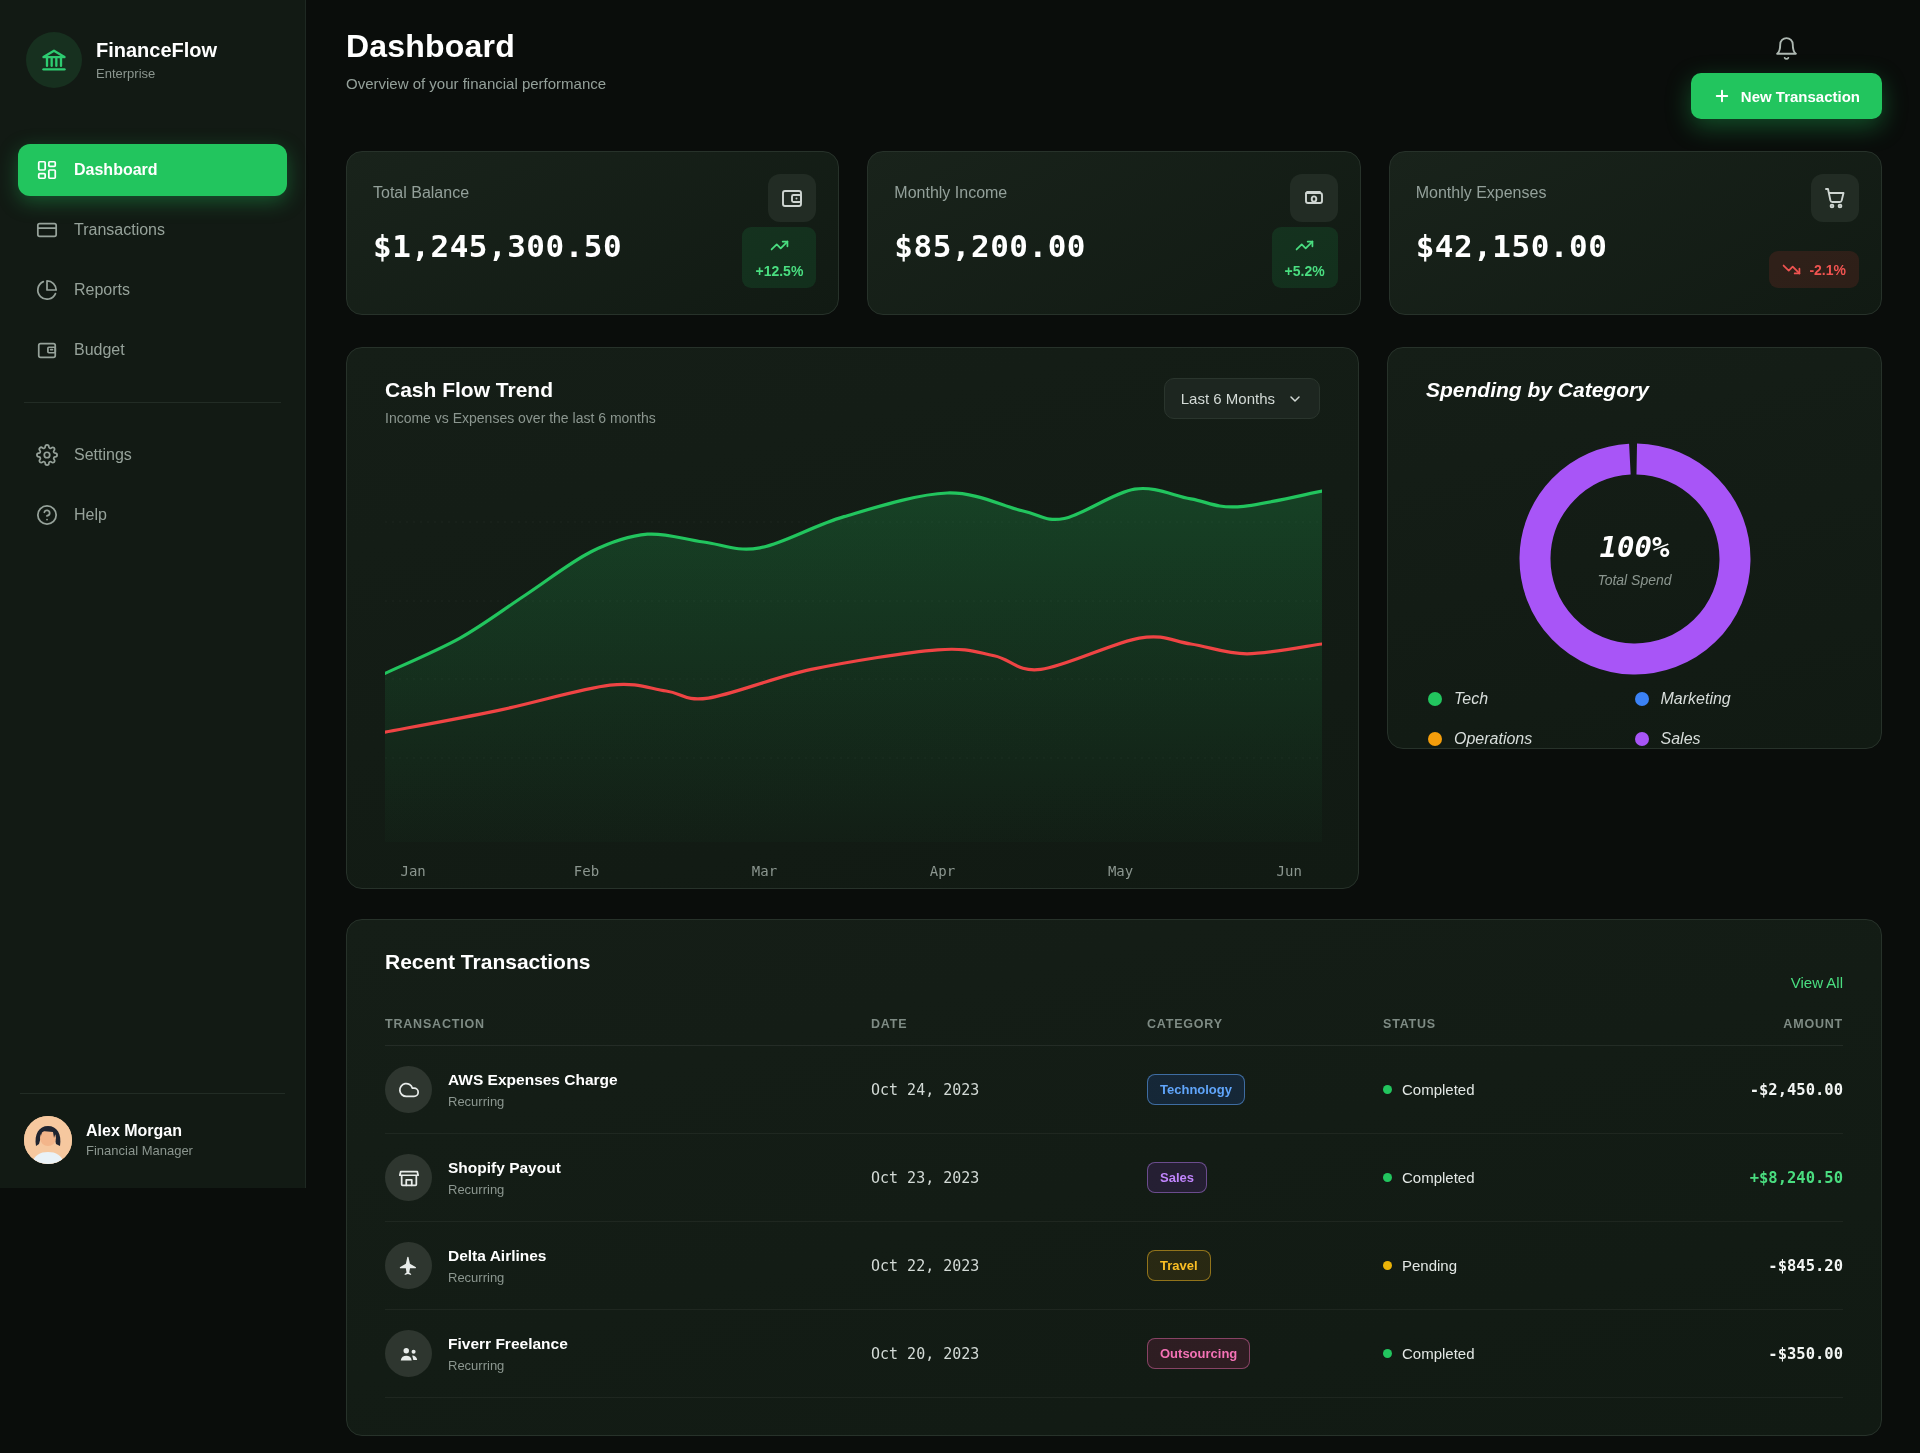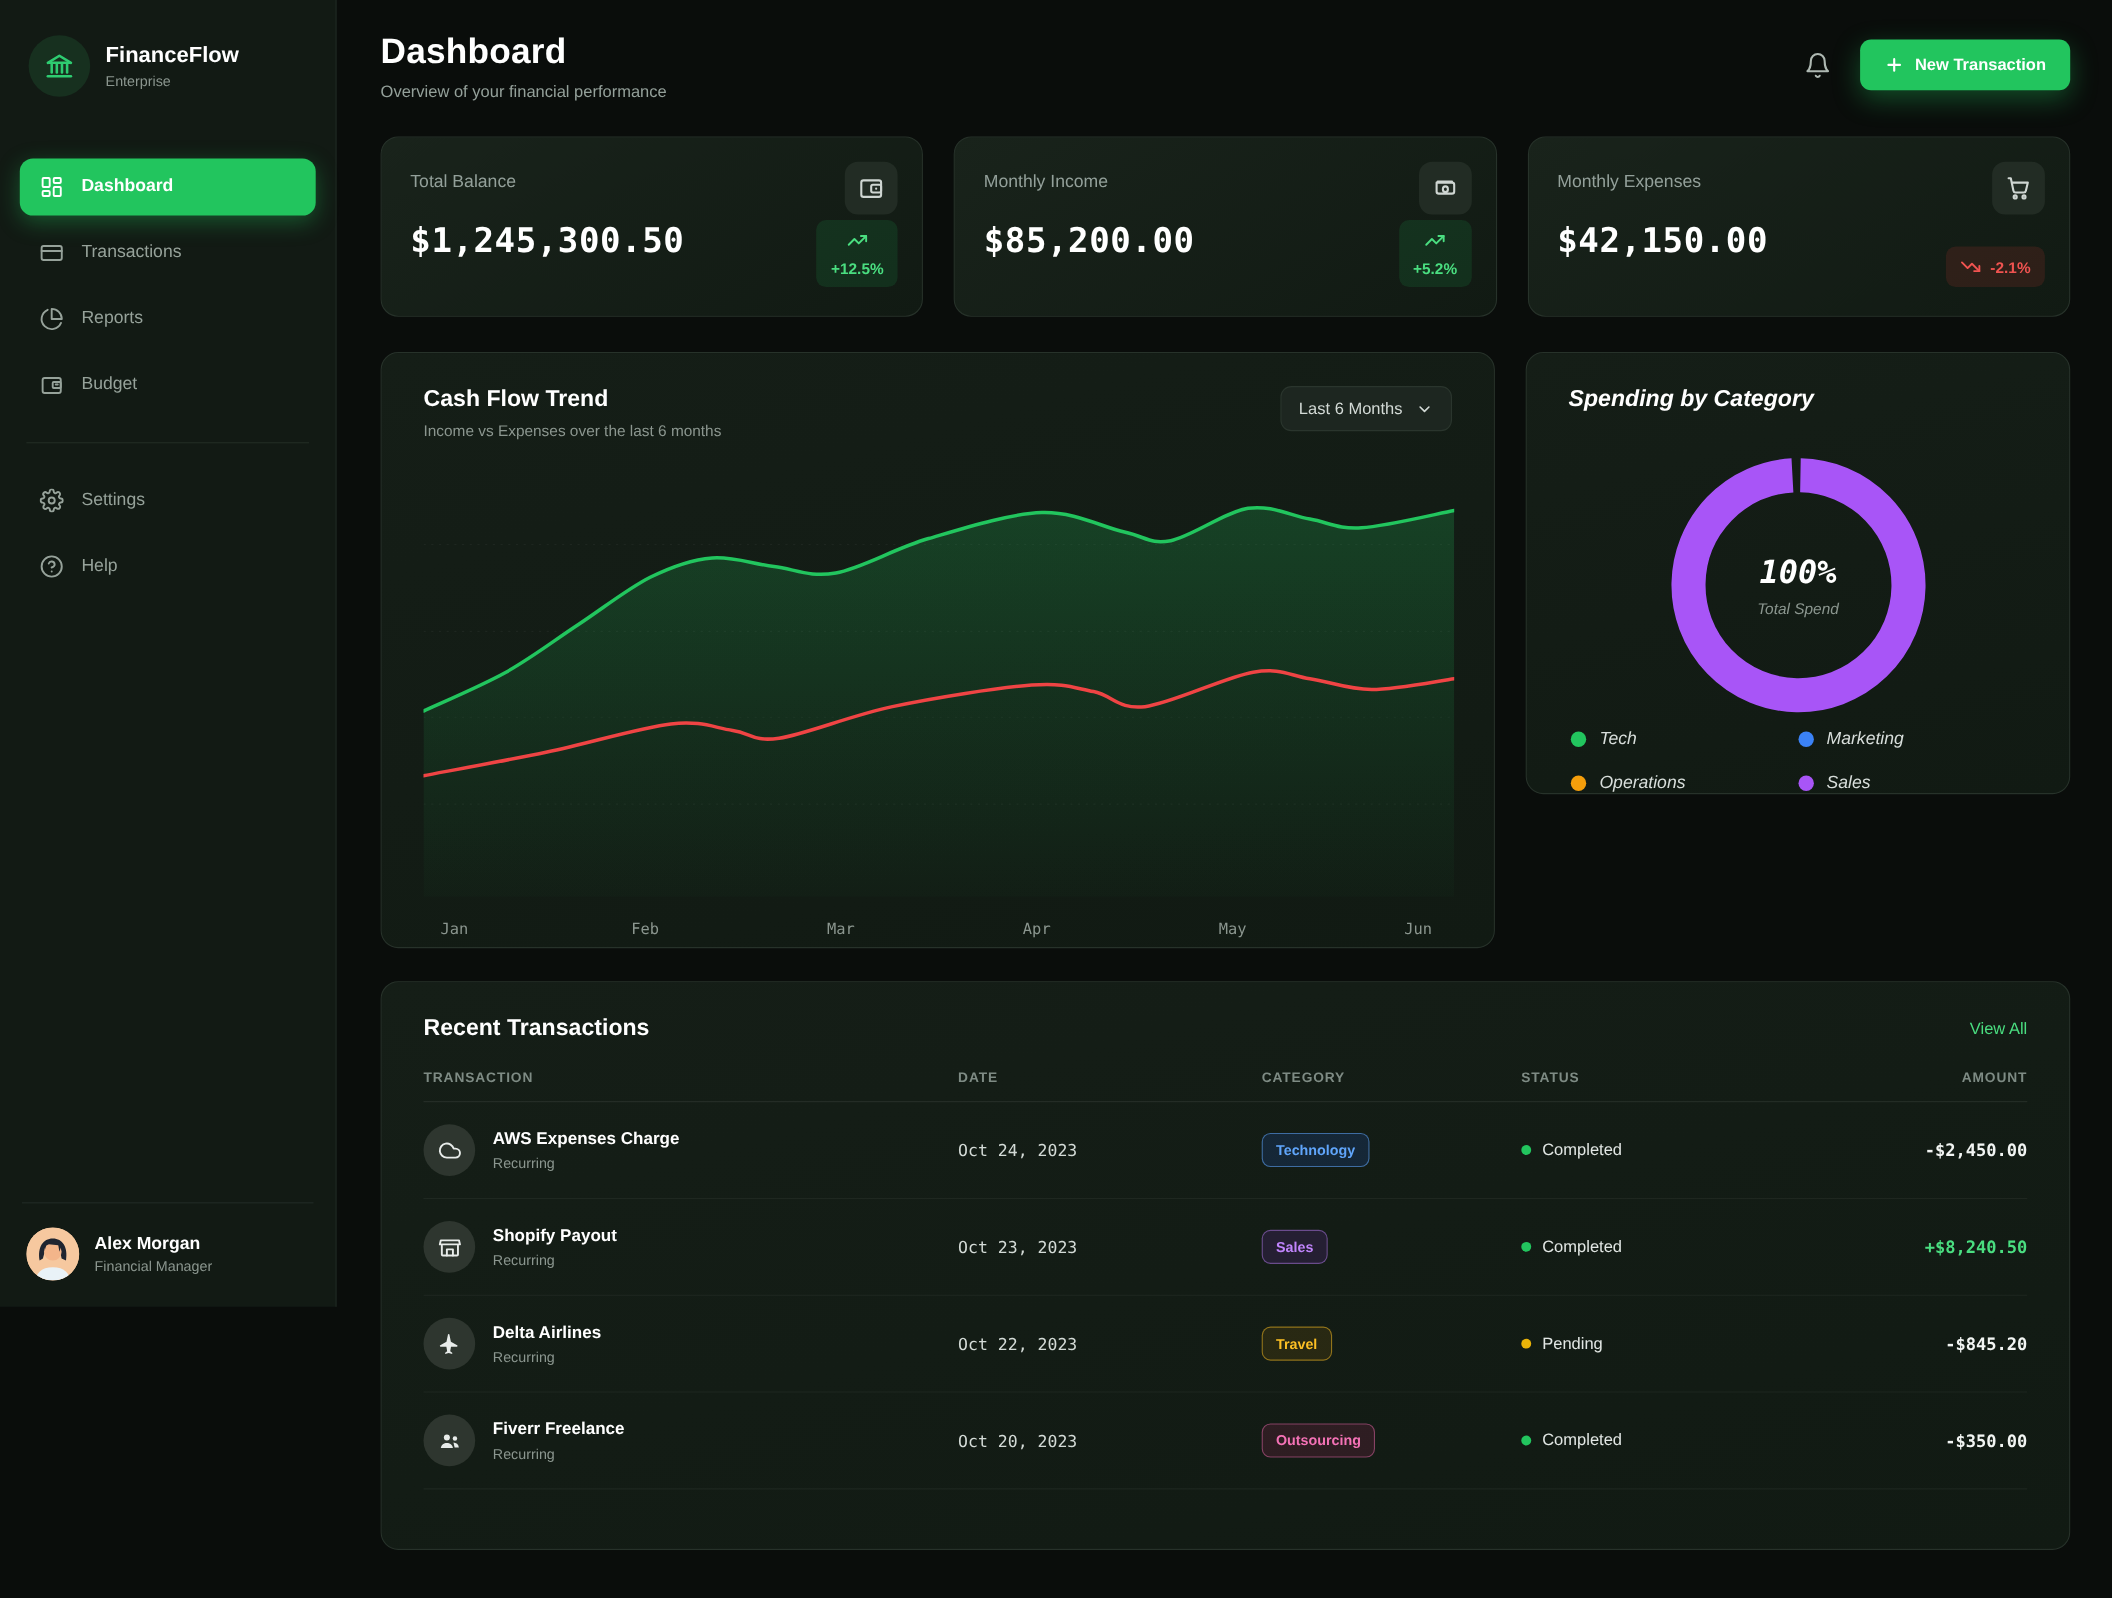--- a/index.html
+++ b/index.html
@@ -52,21 +52,21 @@
     background:#f6c89f; flex:0 0 auto;
   }
   .user-name { font-size:16px; font-weight:700; color:#ffffff; }
   .user-role { font-size:13px; color:#8b968f; margin-top:3px; }
 
   
   .main { flex:1; padding:28px 38px 0 40px; overflow:hidden; }
   .topbar { display:flex; align-items:flex-start; }
   .page-title { font-size:32px; font-weight:800; color:#ffffff; letter-spacing:.2px; }
   .page-subtitle { font-size:15px; color:#94a09a; margin-top:10px; }
-  .topbar-actions { margin-left:auto; display:flex; align-items:center; gap:26px; margin-top:8px; }
+  .topbar-actions { margin-left:auto; display:flex; align-items:center; gap:12px; margin-top:8px;flex-direction:column; }
   .bell-btn { color:#aeb8b2; cursor:pointer; display:flex; }
   .new-tx-btn {
     display:flex; align-items:center; gap:10px;
     background:#22c55e; color:#ffffff;
     font-size:15px; font-weight:700;
     border:none; border-radius:10px;
     padding:14px 22px; cursor:pointer;
     box-shadow:0 8px 24px rgba(34,197,94,.35);
     font-family:"Liberation Sans", sans-serif;
   }
@@ -122,21 +122,21 @@
     pointer-events:none;
   }
   .donut-value { font-size:29px; font-weight:700; color:#ffffff; }
   .donut-label { font-size:14px; color:#8b968f; margin-top:8px; }
   .legend { margin-top:auto; display:grid; grid-template-columns:1fr 1fr; row-gap:22px; padding:0 2px 8px; }
   .legend-item { display:flex; align-items:center; gap:12px; font-size:16px; color:#d8ded b; color:#d8dedb; }
   .legend-dot { width:14px; height:14px; border-radius:50%; }
 
   
   .tx-card { margin-top:30px; height:517px; padding:30px 38px 20px; }
-  .tx-head { display:flex; align-items:center; }
+  .tx-head { display:flex; align-items:flex-start;flex-direction:column; }
   .view-all { margin-left:auto; color:#4ade80; font-size:15px; cursor:pointer; }
   .tx-grid-head, .tx-row {
     display:grid;
     grid-template-columns:486px 276px 236px 250px 1fr;
     align-items:center;
   }
   .tx-grid-head {
     margin-top:26px; padding-bottom:14px;
     border-bottom:1px solid rgba(255,255,255,.07);
     font-size:12.5px; font-weight:700; letter-spacing:.8px;

